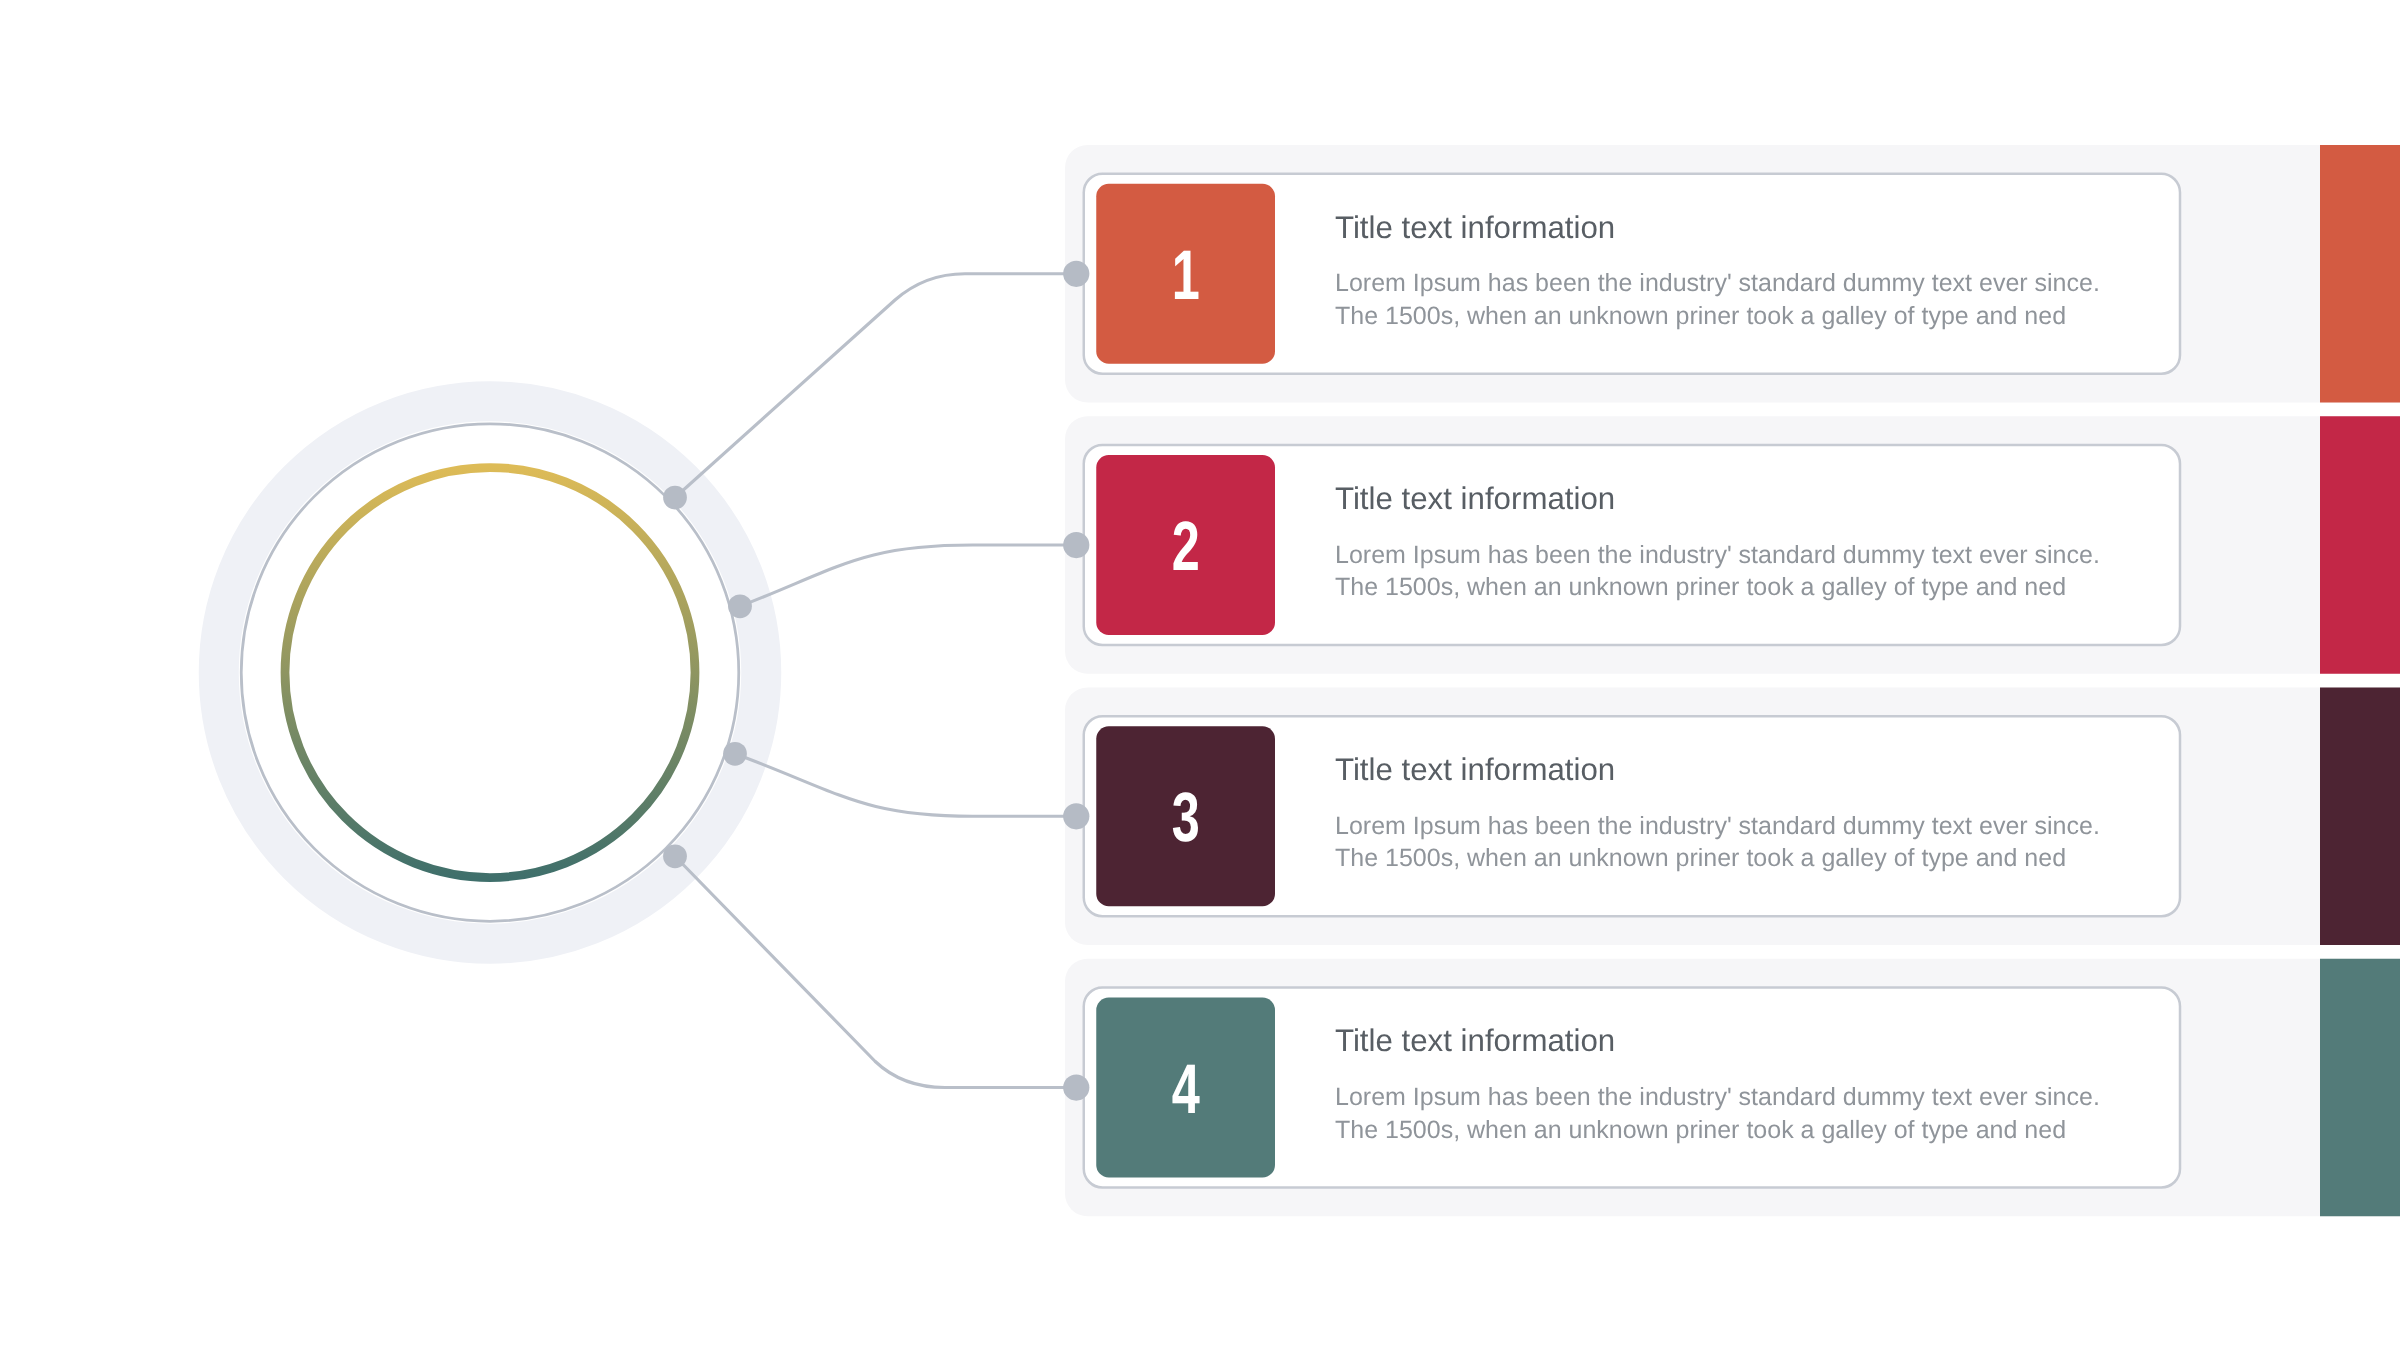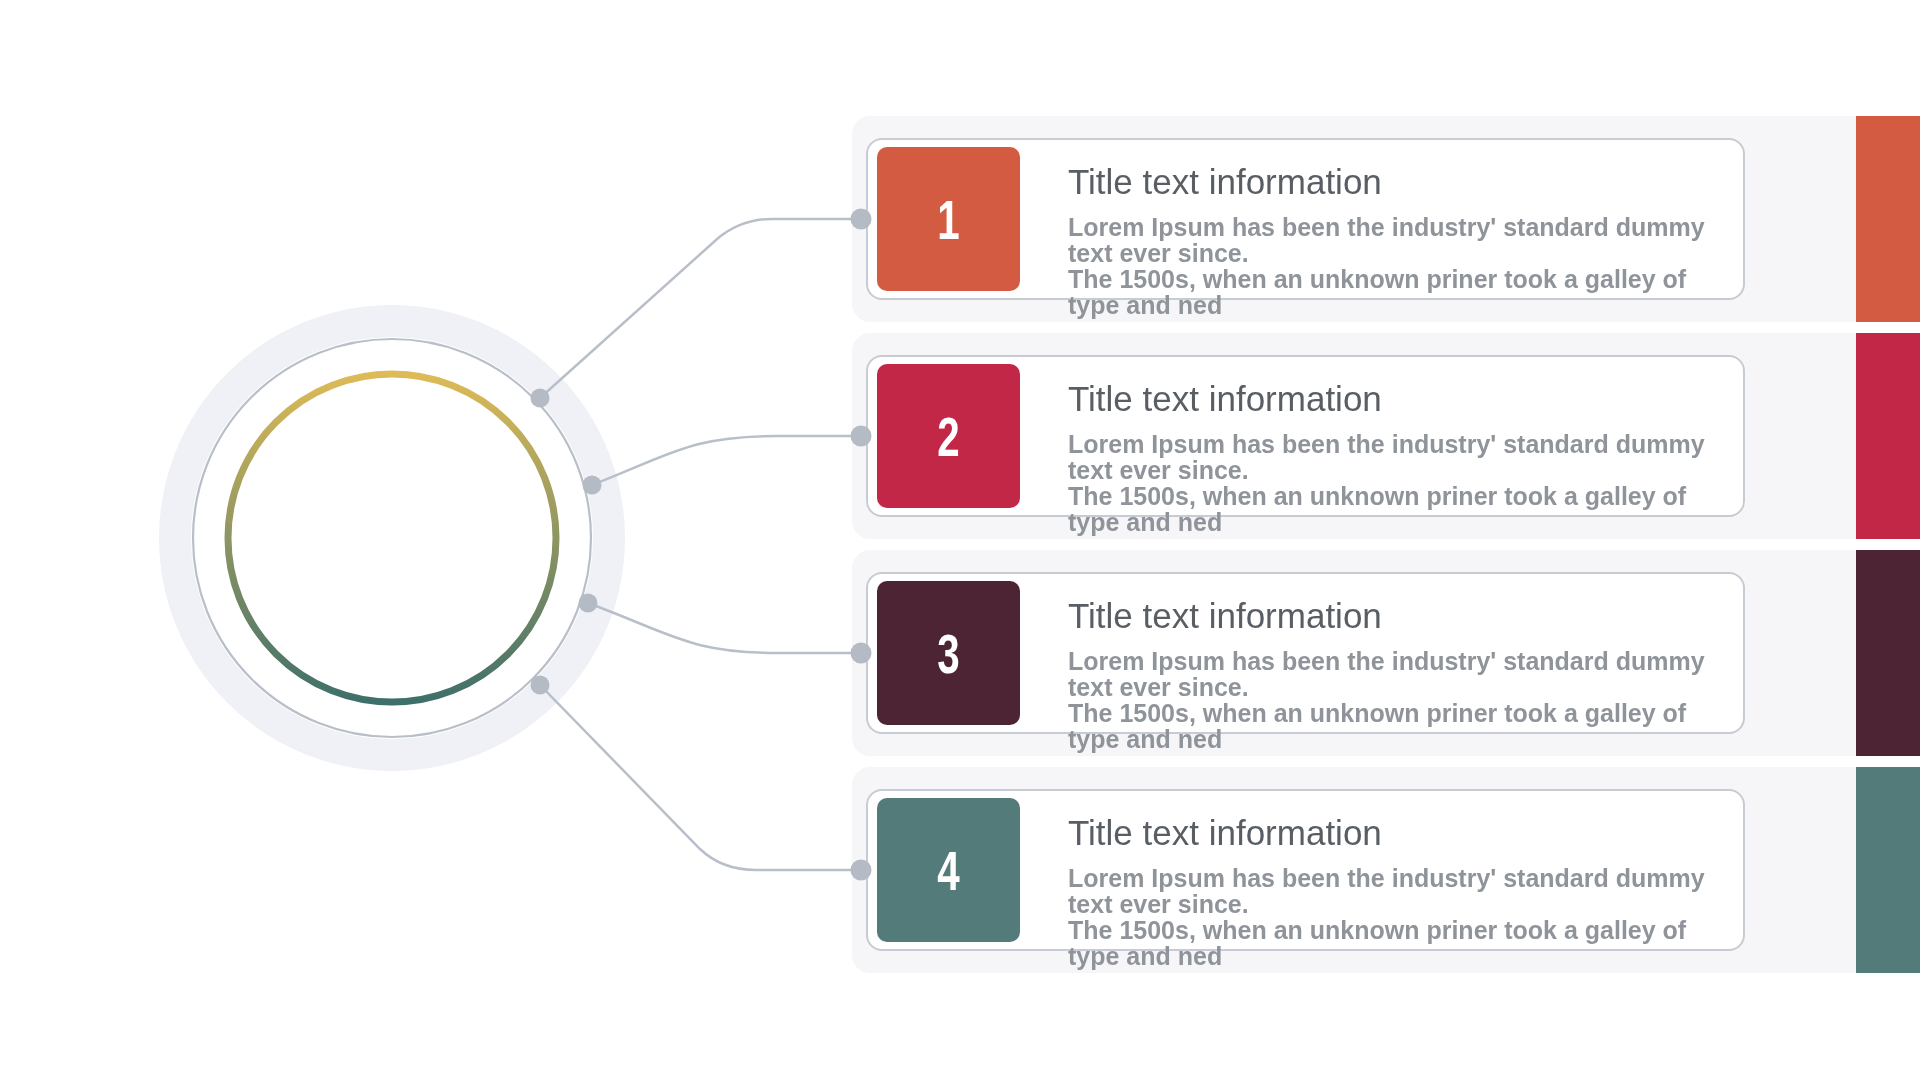--- a/index.html
+++ b/index.html
@@ -30,25 +30,25 @@
   .numsquare{
     position:absolute;left:9px;top:7px;width:143px;height:144px;border-radius:10px;
     display:flex;align-items:center;justify-content:center;
   }
   .num{
     color:#ffffff;font-weight:bold;font-size:56px;
     transform:scaleX(0.72);transform-origin:50% 50%;
   }
   .card-title{
     position:absolute;left:200px;top:22px;width:640px;
-    font-size:35px;line-height:40px;font-weight:400;
+    font-size:25px;line-height:40px;font-weight:400;
   }
   .card-body{
     position:absolute;left:200px;top:74px;width:660px;
-    font-size:25px;line-height:26px;font-weight:700;
+    font-size:20px;line-height:26px;font-weight:400;
   }
 </style>
 </head>
 <body>
 
 <div id="stage">
 
   <div class="circle-title" style="color: rgb(74, 80, 87);">
     <div>MINDMAP</div>
     <div>INFOGRAPHIC</div>

